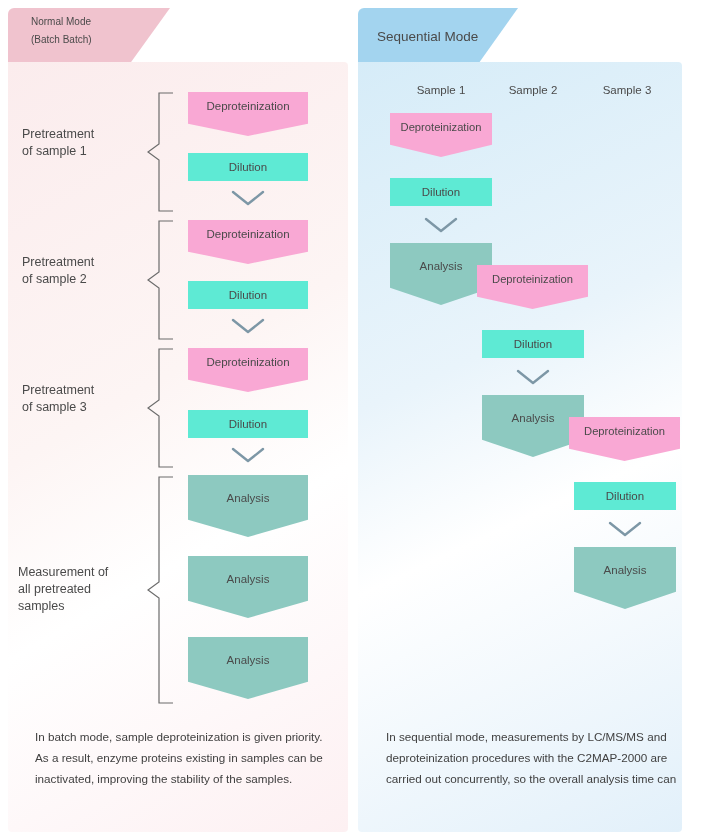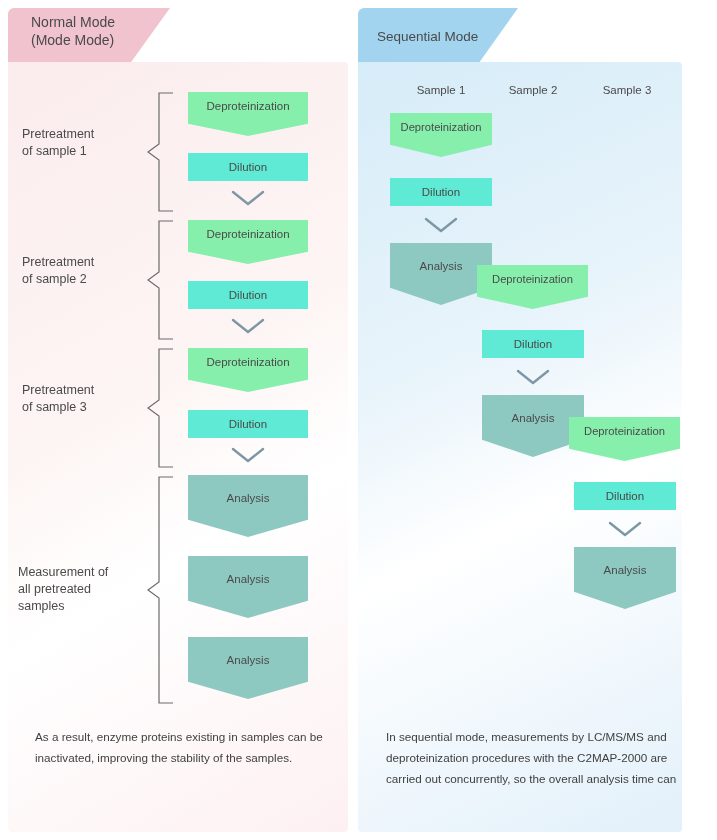--- a/index.html
+++ b/index.html
@@ -15,21 +15,21 @@
 
   .left-tab{
     position:absolute;left:8px;top:8px;width:162px;height:54px;
     background:#f0c3ce;
     border-radius:6px 0 0 0;
     -webkit-clip-path:polygon(0 0,100% 0,76% 100%,0 100%);
     clip-path:polygon(0 0,100% 0,76% 100%,0 100%);
   }
   .left-tab-label{
     position:absolute;left:31px;top:13px;width:140px;
-    font-size:14px;line-height:18px;color:#4a4a4a;
+    font-size:10px;line-height:18px;color:#4a4a4a;
   }
   .left-body{
     left:8px;top:62px;width:340px;height:770px;
     background:linear-gradient(150deg,#fbeced 0%,#fdf5f4 42%,#ffffff 62%,#fdf0f2 100%);
     border-radius:0 4px 4px 4px;
   }
 
   .right-tab{
     position:absolute;left:358px;top:8px;width:160px;height:54px;
     background:#a3d4ef;
@@ -51,21 +51,21 @@
   .shape{
     position:absolute;
     display:flex;align-items:center;justify-content:center;
     text-align:center;
     color:#4a4a4a;
     -webkit-clip-path:polygon(0 0,100% 0,100% 72%,50% 100%,0 72%);
     clip-path:polygon(0 0,100% 0,100% 72%,50% 100%,0 72%);
     box-sizing:border-box;
   }
   .shape .cap{position:relative;top:-8px;}
-  .shape.orange{background:#86efac;}
+  .shape.orange{background:#f9a8d4;}
   .shape.teal{background:#8dc9c0;}
   .box{
     position:absolute;
     display:flex;align-items:center;justify-content:center;
     background:#5eead4;color:#4a4a4a;
     box-sizing:border-box;
   }
 
   
   .chev{position:absolute;}
@@ -91,21 +91,21 @@
 </head>
 <body>
 
 <div id="root">
 
   <div class="panel-body left-body"></div>
 
   <div class="left-tab"></div>
   <div class="left-tab-label">
     <div>Normal Mode</div>
-    <div>(Mode Mode)</div>
+    <div>(Batch Batch)</div>
   </div>
 
   <div class="brace" style="left:147px;top:92px;">
     <svg width="30" height="120" viewBox="0 0 30 120">
       <path d="M26 1 L12 1 L12 52 L1 60 L12 68 L12 119 L26 119" fill="none" stroke="#6b6b6b" stroke-width="1.2"></path>
     </svg>
   </div>
   <div class="blabel" style="left:22px;top:126px;width:124px;">
     <div>Pretreatment</div>
     <div>of sample 1</div>
@@ -182,20 +182,21 @@
     <span class="cap">Analysis</span>
   </div>
   <div class="shape teal" style="left:188px;top:556px;width:120px;height:62px;font-size:11.5px;">
     <span class="cap">Analysis</span>
   </div>
   <div class="shape teal" style="left:188px;top:637px;width:120px;height:62px;font-size:11.5px;">
     <span class="cap">Analysis</span>
   </div>
 
   <div class="caption" style="left:35px;top:726px;width:300px;">
+    <div>In batch mode, sample deproteinization is given priority.</div>
     <div>As a result, enzyme proteins existing in samples can be</div>
     <div>inactivated, improving the stability of the samples.</div>
   </div>
 
   <div class="panel-body right-body"></div>
 
   <div class="right-tab"></div>
   <div class="right-tab-label">Sequential Mode</div>
 
   <div class="slabel" style="left:391px;top:84px;width:100px;">Sample 1</div>

